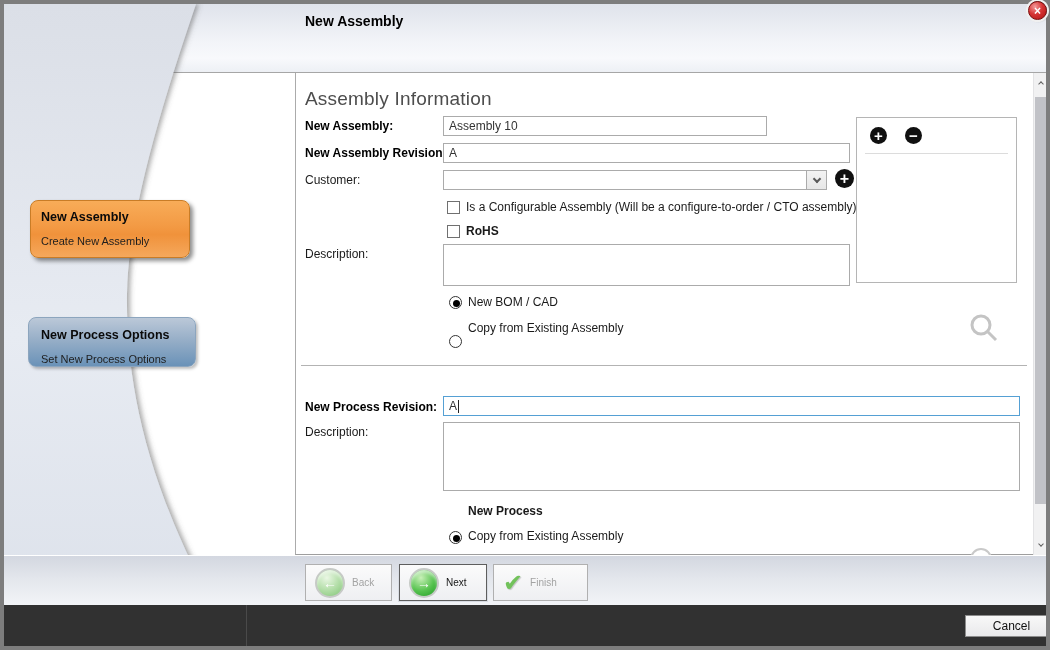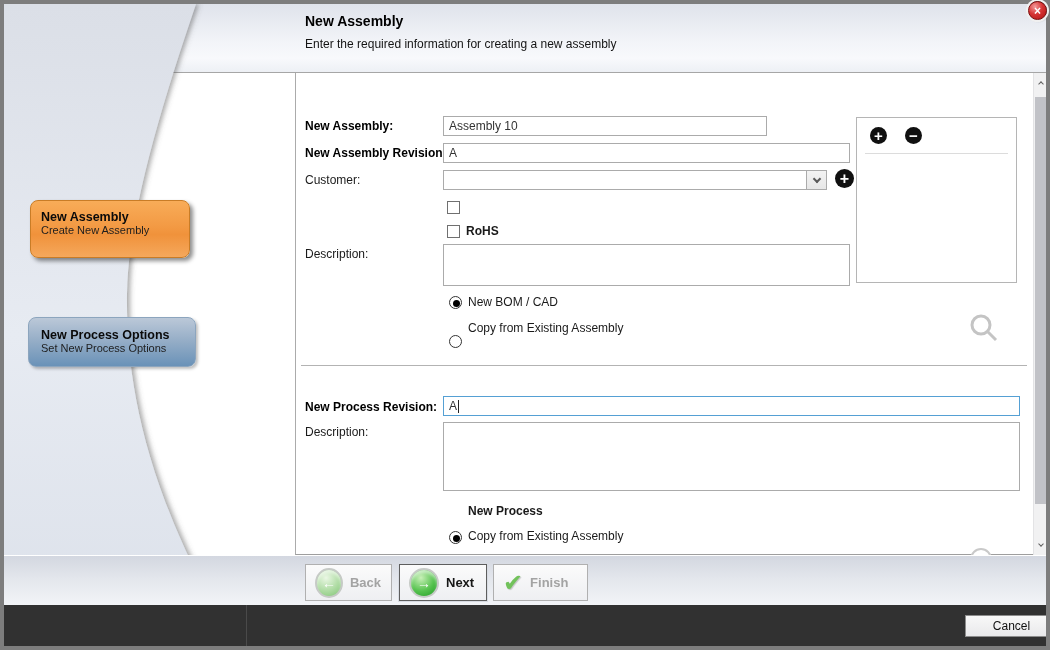--- a/index.html
+++ b/index.html
@@ -21,21 +21,21 @@
   }
   .hdr-title{left:301px;top:9px;font-size:14px;font-weight:bold;color:#000;}
   .hdr-sub{left:301px;top:33px;font-size:12px;color:#141414;}
   
   .content-bg{left:0;top:69px;width:1042px;height:482px;background:#fff;}
   .panel-border{left:291px;top:69px;width:751px;height:482px;border-left:1px solid #ABABAB;border-bottom:1px solid #9E9E9E;background:transparent;pointer-events:none;}
   
   .sidebar-svg{left:0;top:0;}
   .step-card{border-radius:8px;cursor:pointer;}
   .step-card .t{font-size:12.5px;font-weight:bold;color:#0A0A0A;}
-  .step-card .s{font-size:11px;color:#1E1E1E;}
+  .step-card .s{font-size:11px;color:#1E1E1E;margin-top:11px;}
   .card-orange{
     left:26px;top:196px;width:160px;height:58px;padding:9px 10px;
     background:linear-gradient(180deg,var(--accent-orange-top) 0%,#F39A44 45%,var(--accent-orange-bottom) 60%,#F5A85C 100%);
     border:1px solid #C97C26;
     box-shadow:3px 3px 4px rgba(0,0,0,0.45);
   }
   .card-blue{
     left:24px;top:313px;width:168px;height:50px;padding:10px 12px;
     background:linear-gradient(180deg,var(--accent-blue-top) 0%,#93ACC6 50%,var(--accent-blue-bottom) 100%);
     border:1px solid #8CA5BE;
@@ -76,21 +76,21 @@
   .footer{
     left:0;top:551px;width:1042px;height:50px;
     background:linear-gradient(180deg,#D3D7E0 0%,#E3E6EC 45%,#F2F4F7 100%);
     border-top:1px solid #FFFFFF;
   }
   .wiz-btn{
     height:37px;background:linear-gradient(180deg,#FBFBFB,#EEEFF2);
     border:1px solid #B0B0B0;display:flex;align-items:center;gap:7px;padding:0 10px 0 9px;cursor:pointer;
   }
   .wiz-btn.default{border:1px solid #5E5E5E;box-shadow:0 0 0 1px #D8DCE3;}
-  .wiz-label{font-size:13px;font-weight:bold;}
+  .wiz-label{font-size:10px;font-weight:normal;}
   .wiz-label.on{color:#161616;}
   .wiz-label.off{color:#A3A3A3;}
   .wiz-icon{
     width:26px;height:26px;border-radius:50%;border:2px solid #C6CAC6;
     display:flex;align-items:center;justify-content:center;color:#fff;font-weight:bold;font-size:14px;
     box-shadow:inset 0 3px 3px rgba(255,255,255,0.55);
   }
   .wiz-icon.green{background:radial-gradient(circle at 38% 30%,#C8F0B8 0%,#55C24E 55%,#1F9A22 100%);}
   .wiz-icon.pale{background:radial-gradient(circle at 38% 30%,#EAF7E4 0%,#AFDCA4 55%,#7FC474 100%);}
   .check-glyph{font-size:24px;font-weight:bold;color:#72C25B;text-shadow:1px 1px 1px rgba(0,0,0,0.2);}
@@ -118,21 +118,20 @@
   }
   .search-svg line,.search-svg circle{stroke:#C4C4C4;}
 </style>
 </head>
 <body>
 
 <div id="window" class="abs">
 
   <div class="abs hdr">
     <div class="abs hdr-title">New Assembly</div>
-    <div class="abs hdr-sub">Enter the required information for creating a new assembly</div>
   </div>
 
   <div class="abs content-bg"></div>
 
   <svg class="abs sidebar-svg" width="230" height="601" viewBox="0 0 230 601">
     <defs>
       <linearGradient id="sbg" x1="0" y1="0" x2="0" y2="1">
         <stop offset="0" stop-color="#DBDFE7"></stop>
         <stop offset="0.55" stop-color="#E7EBF2"></stop>
         <stop offset="1" stop-color="#DDE2EB"></stop>
@@ -148,39 +147,41 @@
     <div class="t">New Assembly</div>
     <div class="s">Create New Assembly</div>
   </div>
   <div class="abs step-card card-blue">
     <div class="t">New Process Options</div>
     <div class="s">Set New Process Options</div>
   </div>
 
   <div class="abs panel-border"></div>
 
+  <div class="abs sec-head" style="left:301px;top:84px;">Assembly Information</div>
 
   <div class="abs lbl b" style="left:301px;top:115px;">New Assembly:</div>
   <input class="abs tinput" style="left: 439px; top: 112px; width: 324px; height: 20px;" value="Assembly 10">
 
   <div class="abs lbl b" style="left:301px;top:142px;">New Assembly Revision:</div>
   <input class="abs tinput" style="left: 439px; top: 139px; width: 407px; height: 20px;" value="A">
 
   <div class="abs lbl" style="left:301px;top:169px;">Customer:</div>
   <div class="abs combo" style="left:439px;top:166px;width:384px;height:20px;">
     <span class="abs" style="left:5px;top:3px;font-size:12px;color:#333;"></span>
     <span class="combo-btn">
       <span class="chev down"></span>
     </span>
   </div>
   <div class="abs circle-btn" style="left:831px;top:165px;width:19px;height:19px;font-size:16px;">
       <span>+</span>
     </div>
 
   <div class="abs checkbox" style="left:443px;top:197px;"></div>
+  <div class="abs lbl" style="left:462px;top:196px;">Is a Configurable Assembly (Will be a configure-to-order / CTO assembly)</div>
 
   <div class="abs checkbox" style="left:443px;top:221px;"></div>
   <div class="abs lbl" style="left:462px;top:220px;font-weight:bold;">RoHS</div>
 
   <div class="abs lbl" style="left:301px;top:243px;">Description:</div>
   <textarea class="abs tinput" style="left: 439px; top: 240px; width: 407px; height: 42px;"></textarea>
 
   <div class="abs radio sel" style="left:445px;top:292px;"></div>
   <div class="abs lbl" style="left:464px;top:291px;">New BOM / CAD</div>
 

